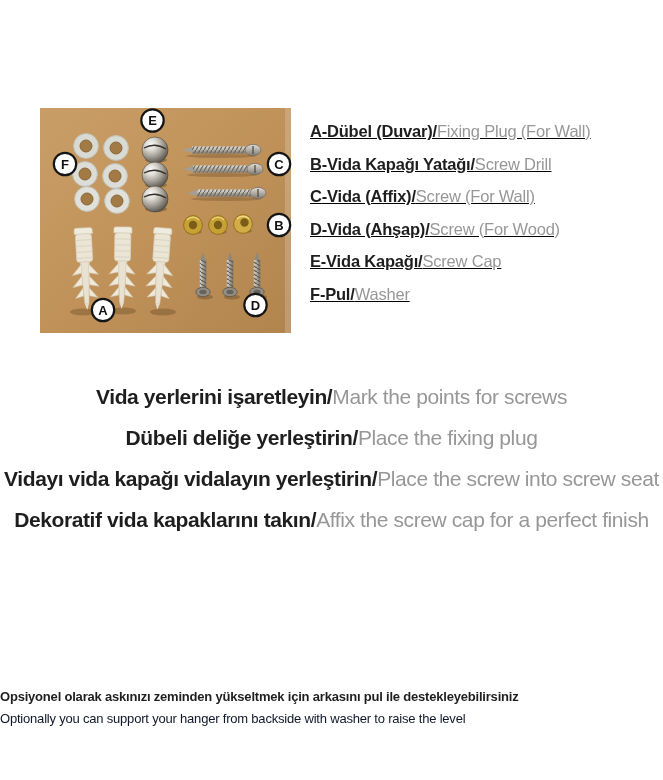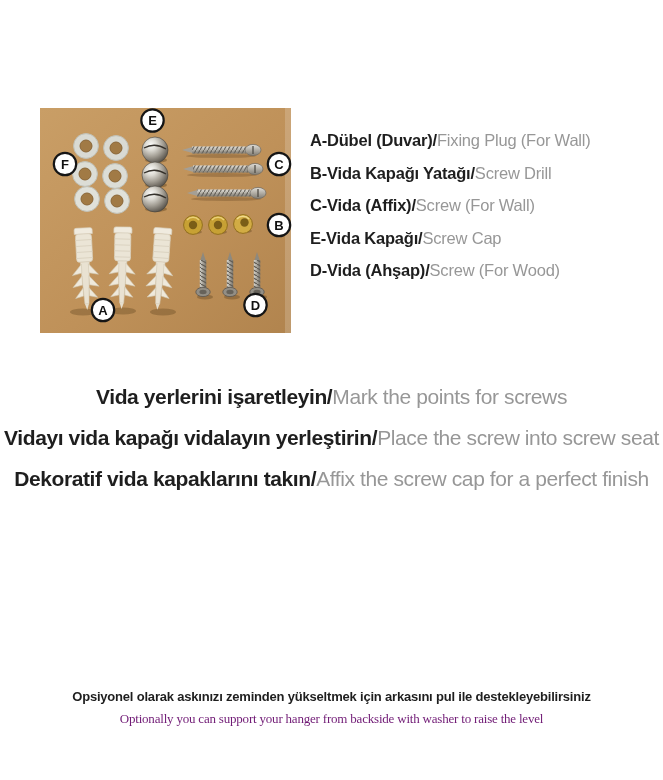--- a/index.html
+++ b/index.html
@@ -4,36 +4,36 @@
 <style>
   html,body { margin:0; padding:0; }
   body {
     width:663px; height:780px; background:#ffffff; position:relative;
     font-family:"Liberation Sans", sans-serif; overflow:hidden;
   }
   .photo { position:absolute; left:40px; top:108px; width:251px; height:225px; }
   .photo svg { overflow:visible; display:block; }
   svg text { font-family:"Liberation Sans", sans-serif; }
 
-  .legend { position:absolute; left:310px; top:124px; width:353px; }
+  .legend { position:absolute; left:310px; top:115px; width:353px;text-decoration:underline; }
   .legend-row { height:32.5px; line-height:32.5px; font-size:16.5px;
                 letter-spacing:-0.2px; white-space:nowrap; }
 
   .dark { color:#1e1e1e; font-weight:bold; }
   .gray { color:#979797; font-weight:normal; }
 
   .steps { position:absolute; left:0; top:376px; width:663px; text-align:center; }
   .step-row { height:41px; line-height:41px; font-size:21px;
               letter-spacing:-0.4px; white-space:nowrap; }
 
-  .footer { position:absolute; left:0; top:686px; width:663px; text-align:center; }
+  .footer { position:absolute; left:0; top:686px; width:663px; }
   .footer-line-tr { font-size:13px; line-height:22px; letter-spacing:-0.2px;
                     color:#1e1e1e; font-weight:bold; white-space:nowrap; }
   .footer-line-en { font-size:13px; line-height:22px; letter-spacing:-0.2px;
-                    color:#701a75; white-space:nowrap;font-family:Liberation Serif, serif; }
+                    color:#0f172a; white-space:nowrap; }
 </style>
 </head>
 <body>
 
 <div class="photo">
   <svg viewBox="0 0 251 225" width="251" height="225">
     <defs>
       <linearGradient id="card" x1="0" y1="0" x2="1" y2="1">
         <stop offset="0" stop-color="#c99e66"></stop>
         <stop offset="0.55" stop-color="#bf9159"></stop>
@@ -203,26 +203,28 @@
       <circle r="11.2" fill="#ffffff" stroke="#151515" stroke-width="2.2"></circle>
       <text y="4.8" text-anchor="middle" font-size="13" font-weight="bold" fill="#111111">A</text>
     </g>
   </svg>
 </div>
 
 <div class="legend">
   <div class="legend-row"><span class="dark">A</span><span class="dark">-Dübel (Duvar)/</span><span class="gray">Fixing Plug (For Wall)</span></div>
   <div class="legend-row"><span class="dark">B</span><span class="dark">-Vida Kapağı Yatağı/</span><span class="gray">Screw Drill</span></div>
   <div class="legend-row"><span class="dark">C</span><span class="dark">-Vida (Affix)/</span><span class="gray">Screw (For Wall)</span></div>
+  <div class="legend-row"><span class="dark">D</span><span class="dark">-Vida (Ahşap)/</span><span class="gray">Screw (For Wood)</span></div>
   <div class="legend-row"><span class="dark">E</span><span class="dark">-Vida Kapağı/</span><span class="gray">Screw Cap</span></div>
-  <div class="legend-row"><span class="dark">D</span><span class="dark">-Vida (Ahşap)/</span><span class="gray">Screw (For Wood)</span></div>
+  <div class="legend-row"><span class="dark">F</span><span class="dark">-Pul/</span><span class="gray">Washer</span></div>
 </div>
 
 <div class="steps">
   <div class="step-row"><span class="dark">Vida yerlerini işaretleyin/</span><span class="gray">Mark the points for screws</span></div>
+  <div class="step-row"><span class="dark">Dübeli deliğe yerleştirin/</span><span class="gray">Place the fixing plug</span></div>
   <div class="step-row"><span class="dark">Vidayı vida kapağı vidalayın yerleştirin/</span><span class="gray">Place the screw into screw seat</span></div>
   <div class="step-row"><span class="dark">Dekoratif vida kapaklarını takın/</span><span class="gray">Affix the screw cap for a perfect finish</span></div>
 </div>
 
 <div class="footer">
   <div class="footer-line-tr">Opsiyonel olarak askınızı zeminden yükseltmek için arkasını pul ile destekleyebilirsiniz</div>
   <div class="footer-line-en">Optionally you can support your hanger from backside with washer to raise the level</div>
 </div>
 
 </body></html>

